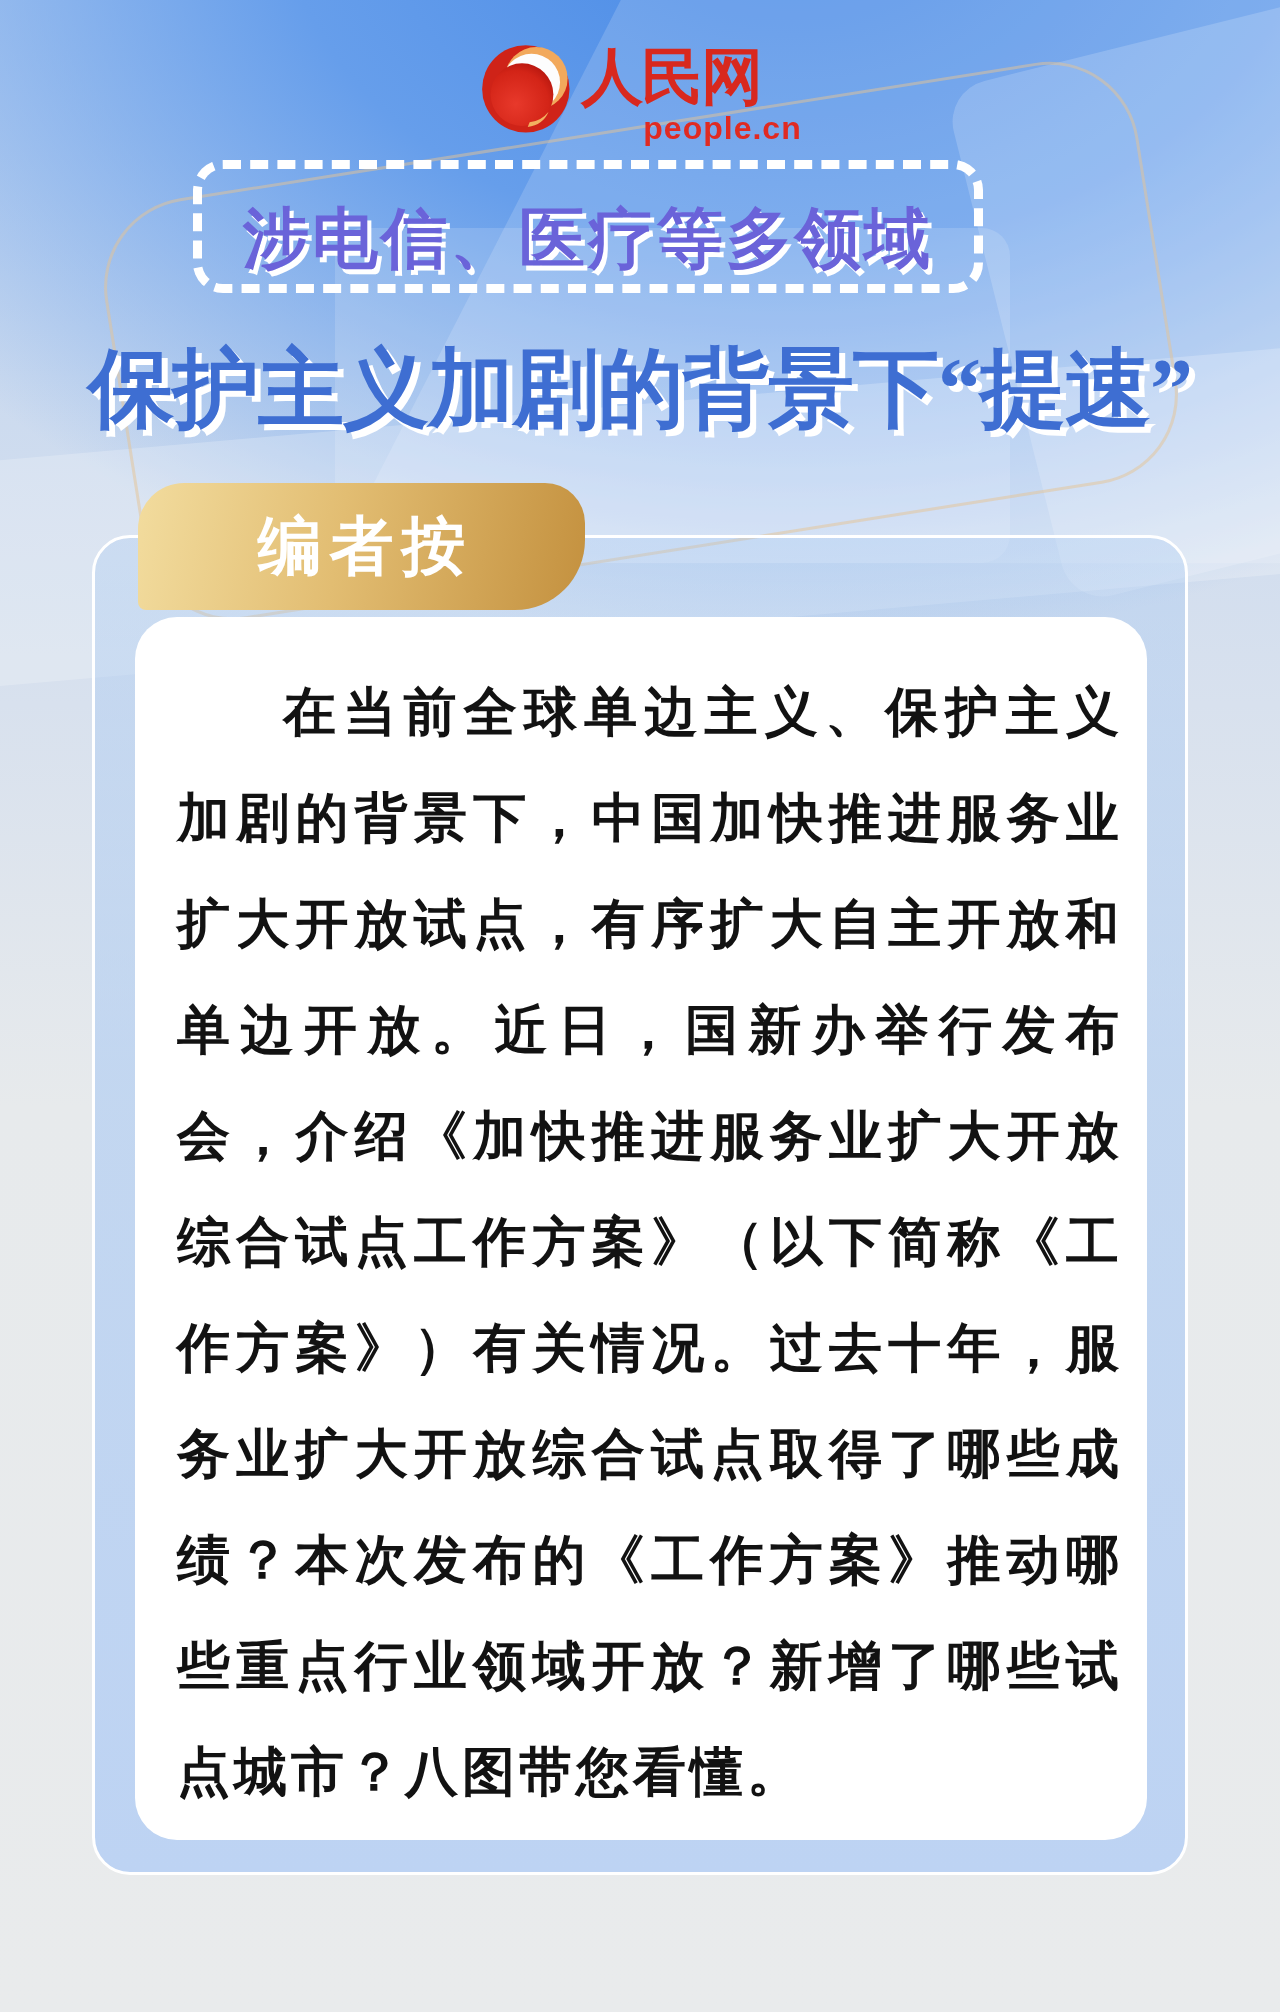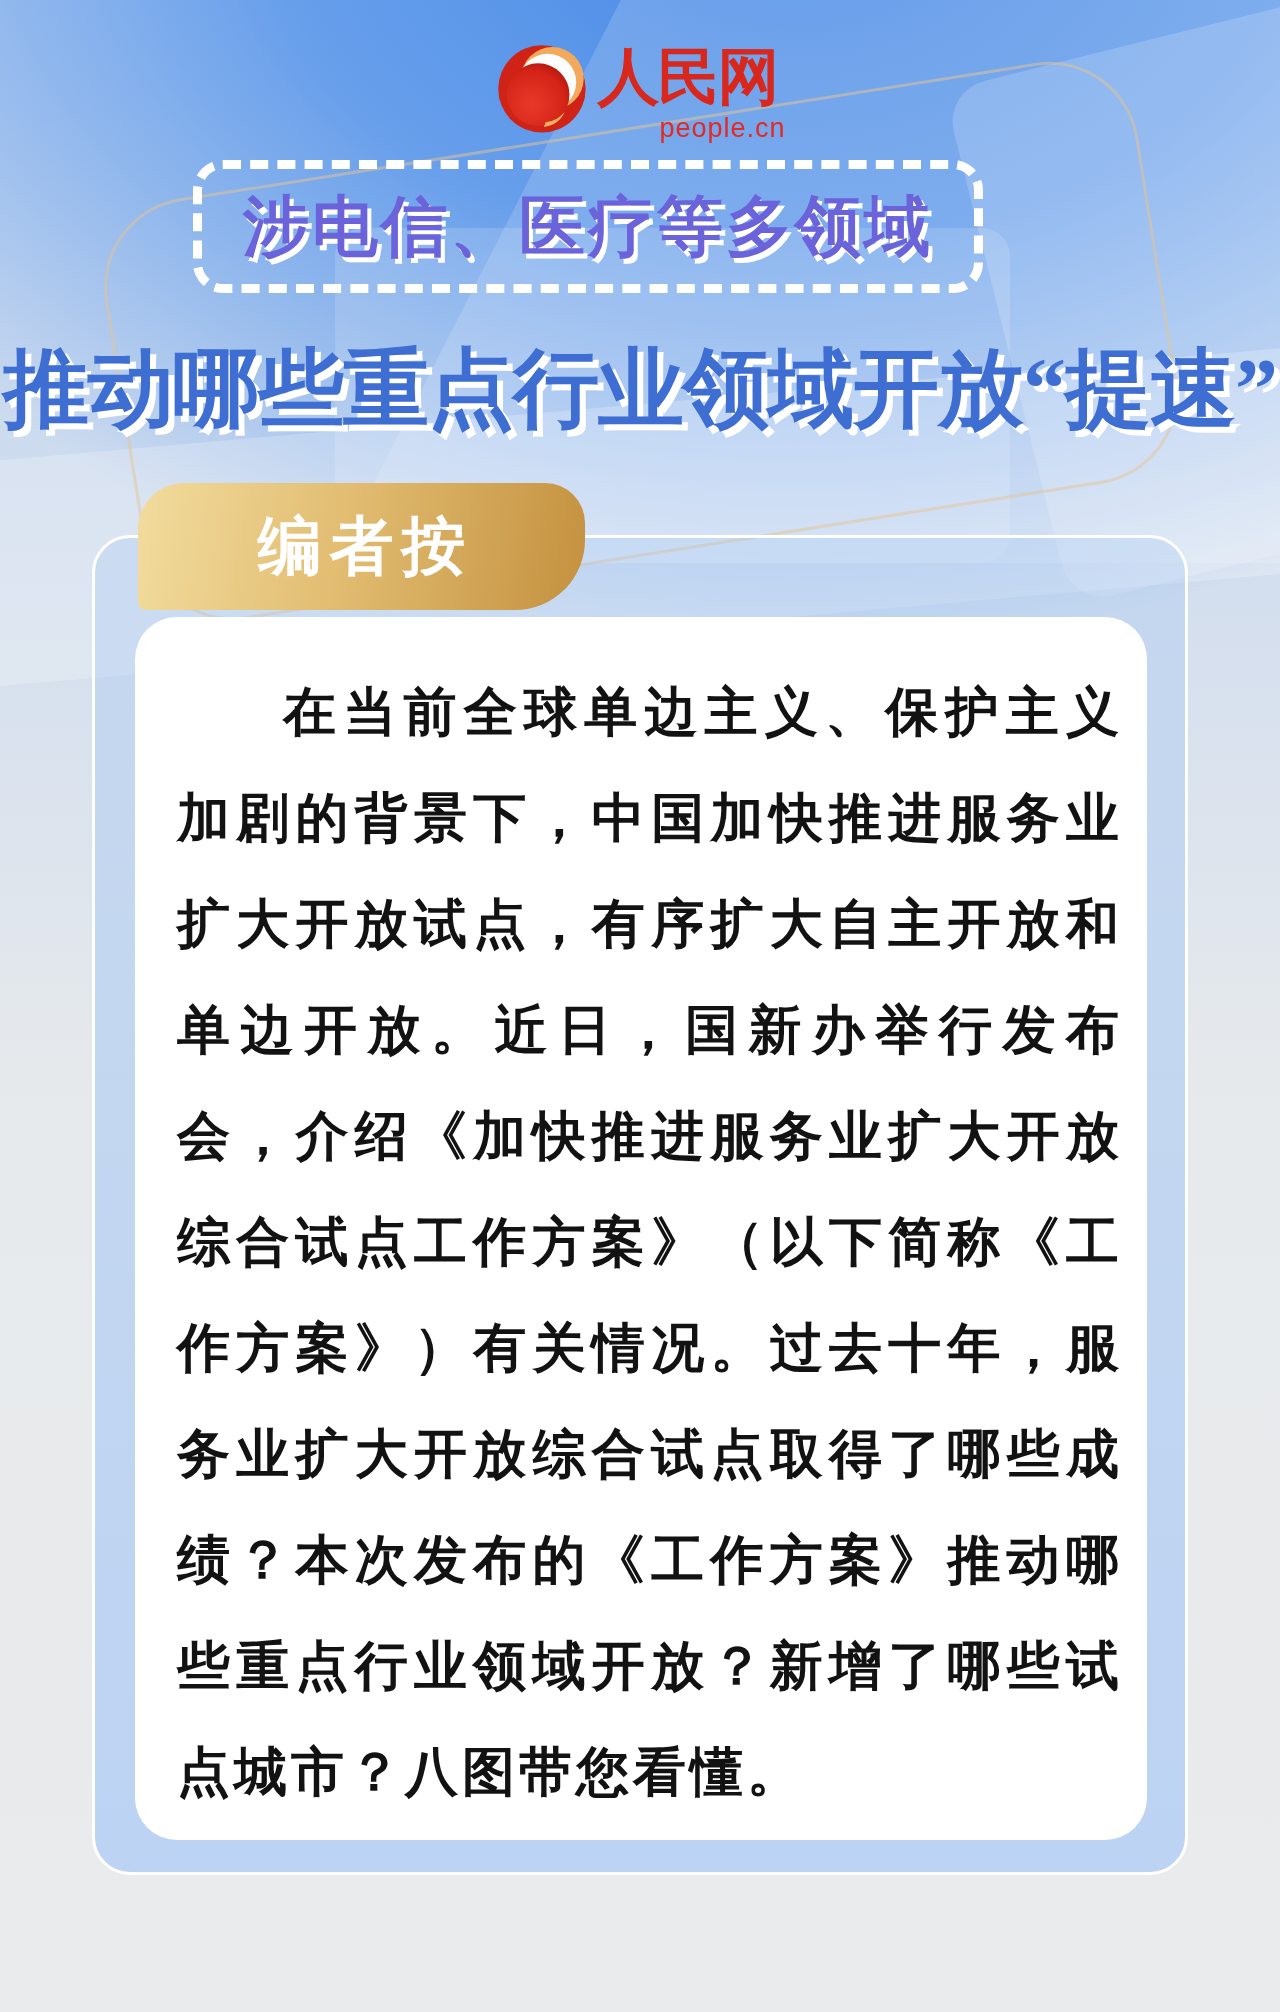--- a/index.html
+++ b/index.html
@@ -44,28 +44,28 @@
     display:flex;align-items:flex-start;z-index:5;margin-top:24px;
   }
   .logo-icon{display:block;width:95px;height:98px;}
   .logo-textcol{display:flex;flex-direction:column;margin-left:8px;}
   .logo-name{
     font-family:"Liberation Serif",serif;
     font-weight:700;font-size:62px;line-height:78px;
     color:#d8281e;letter-spacing:-2px;white-space:nowrap;
   }
   .logo-domain{
-    font-weight:400;font-size:27px;line-height:28px;
+    font-weight:700;font-size:32px;line-height:28px;
     color:#e02a22;letter-spacing:1px;margin-left:62px;margin-top:-2px;
   }
   
   .tag-box{
     position:absolute;left:193px;top:160px;width:790px;height:133px;
     border:9px dashed #ffffff;border-radius:30px;
-    display:flex;align-items:center;justify-content:center;
+    display:flex;align-items:flex-end;justify-content:center;
     z-index:5;box-sizing:border-box;
   }
   .tag-text{
     font-family:"Liberation Serif",serif;
     font-weight:700;font-size:66px;letter-spacing:3px;
     color:#6a63d9;
     text-shadow:4px 5px 0 #ffffff;
     white-space:nowrap;
   }
   
@@ -144,21 +144,21 @@
     <span class="logo-textcol">
       <span class="logo-name">人民网</span>
       <span class="logo-domain">people.cn</span>
     </span>
   </header>
 
   <div class="tag-box">
     <span class="tag-text">涉电信、医疗等多领域</span>
   </div>
 
-  <h1 class="title">推动哪些重点行业领域开放“提速”</h1>
+  <h1 class="title">保护主义加剧的背景下“提速”</h1>
 
   <div class="frame"></div>
 
   <div class="gold-label">
     <span class="gold-label-text">编者按</span>
   </div>
 
   <div class="card">
     <p>在当前全球单边主义、保护主义加剧的背景下，中国加快推进服务业扩大开放试点，有序扩大自主开放和单边开放。近日，国新办举行发布会，介绍《加快推进服务业扩大开放综合试点工作方案》（以下简称《工作方案》）有关情况。过去十年，服务业扩大开放综合试点取得了哪些成绩？本次发布的《工作方案》推动哪些重点行业领域开放？新增了哪些试点城市？八图带您看懂。</p>
   </div>

